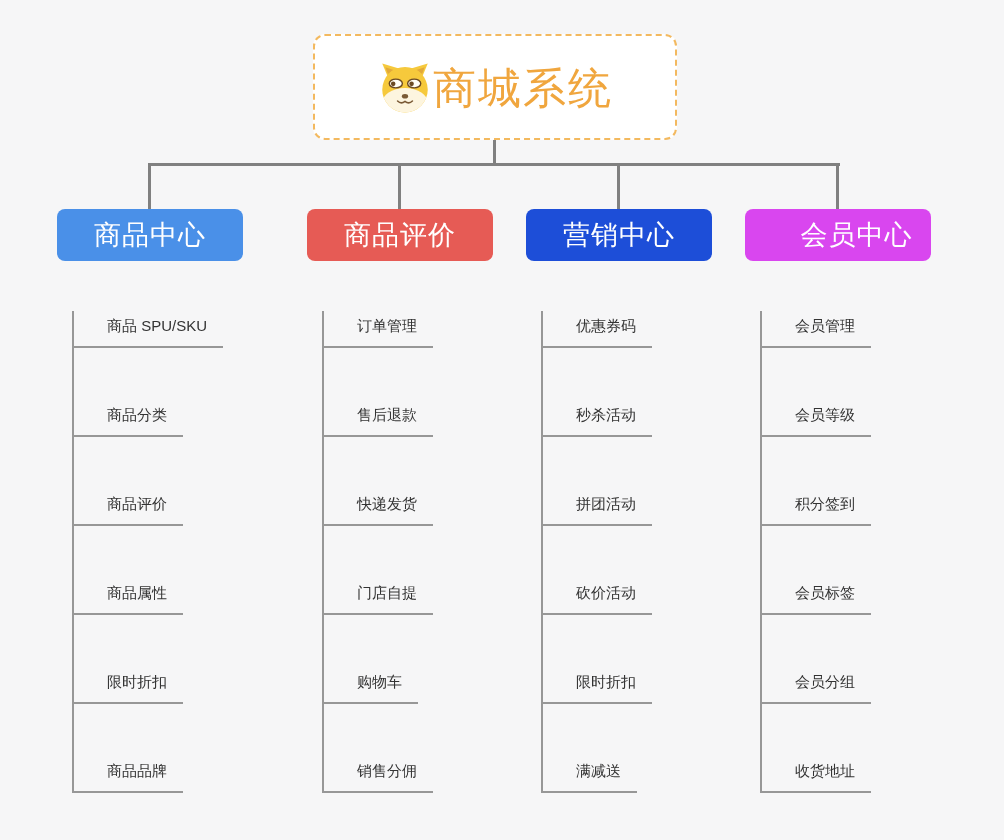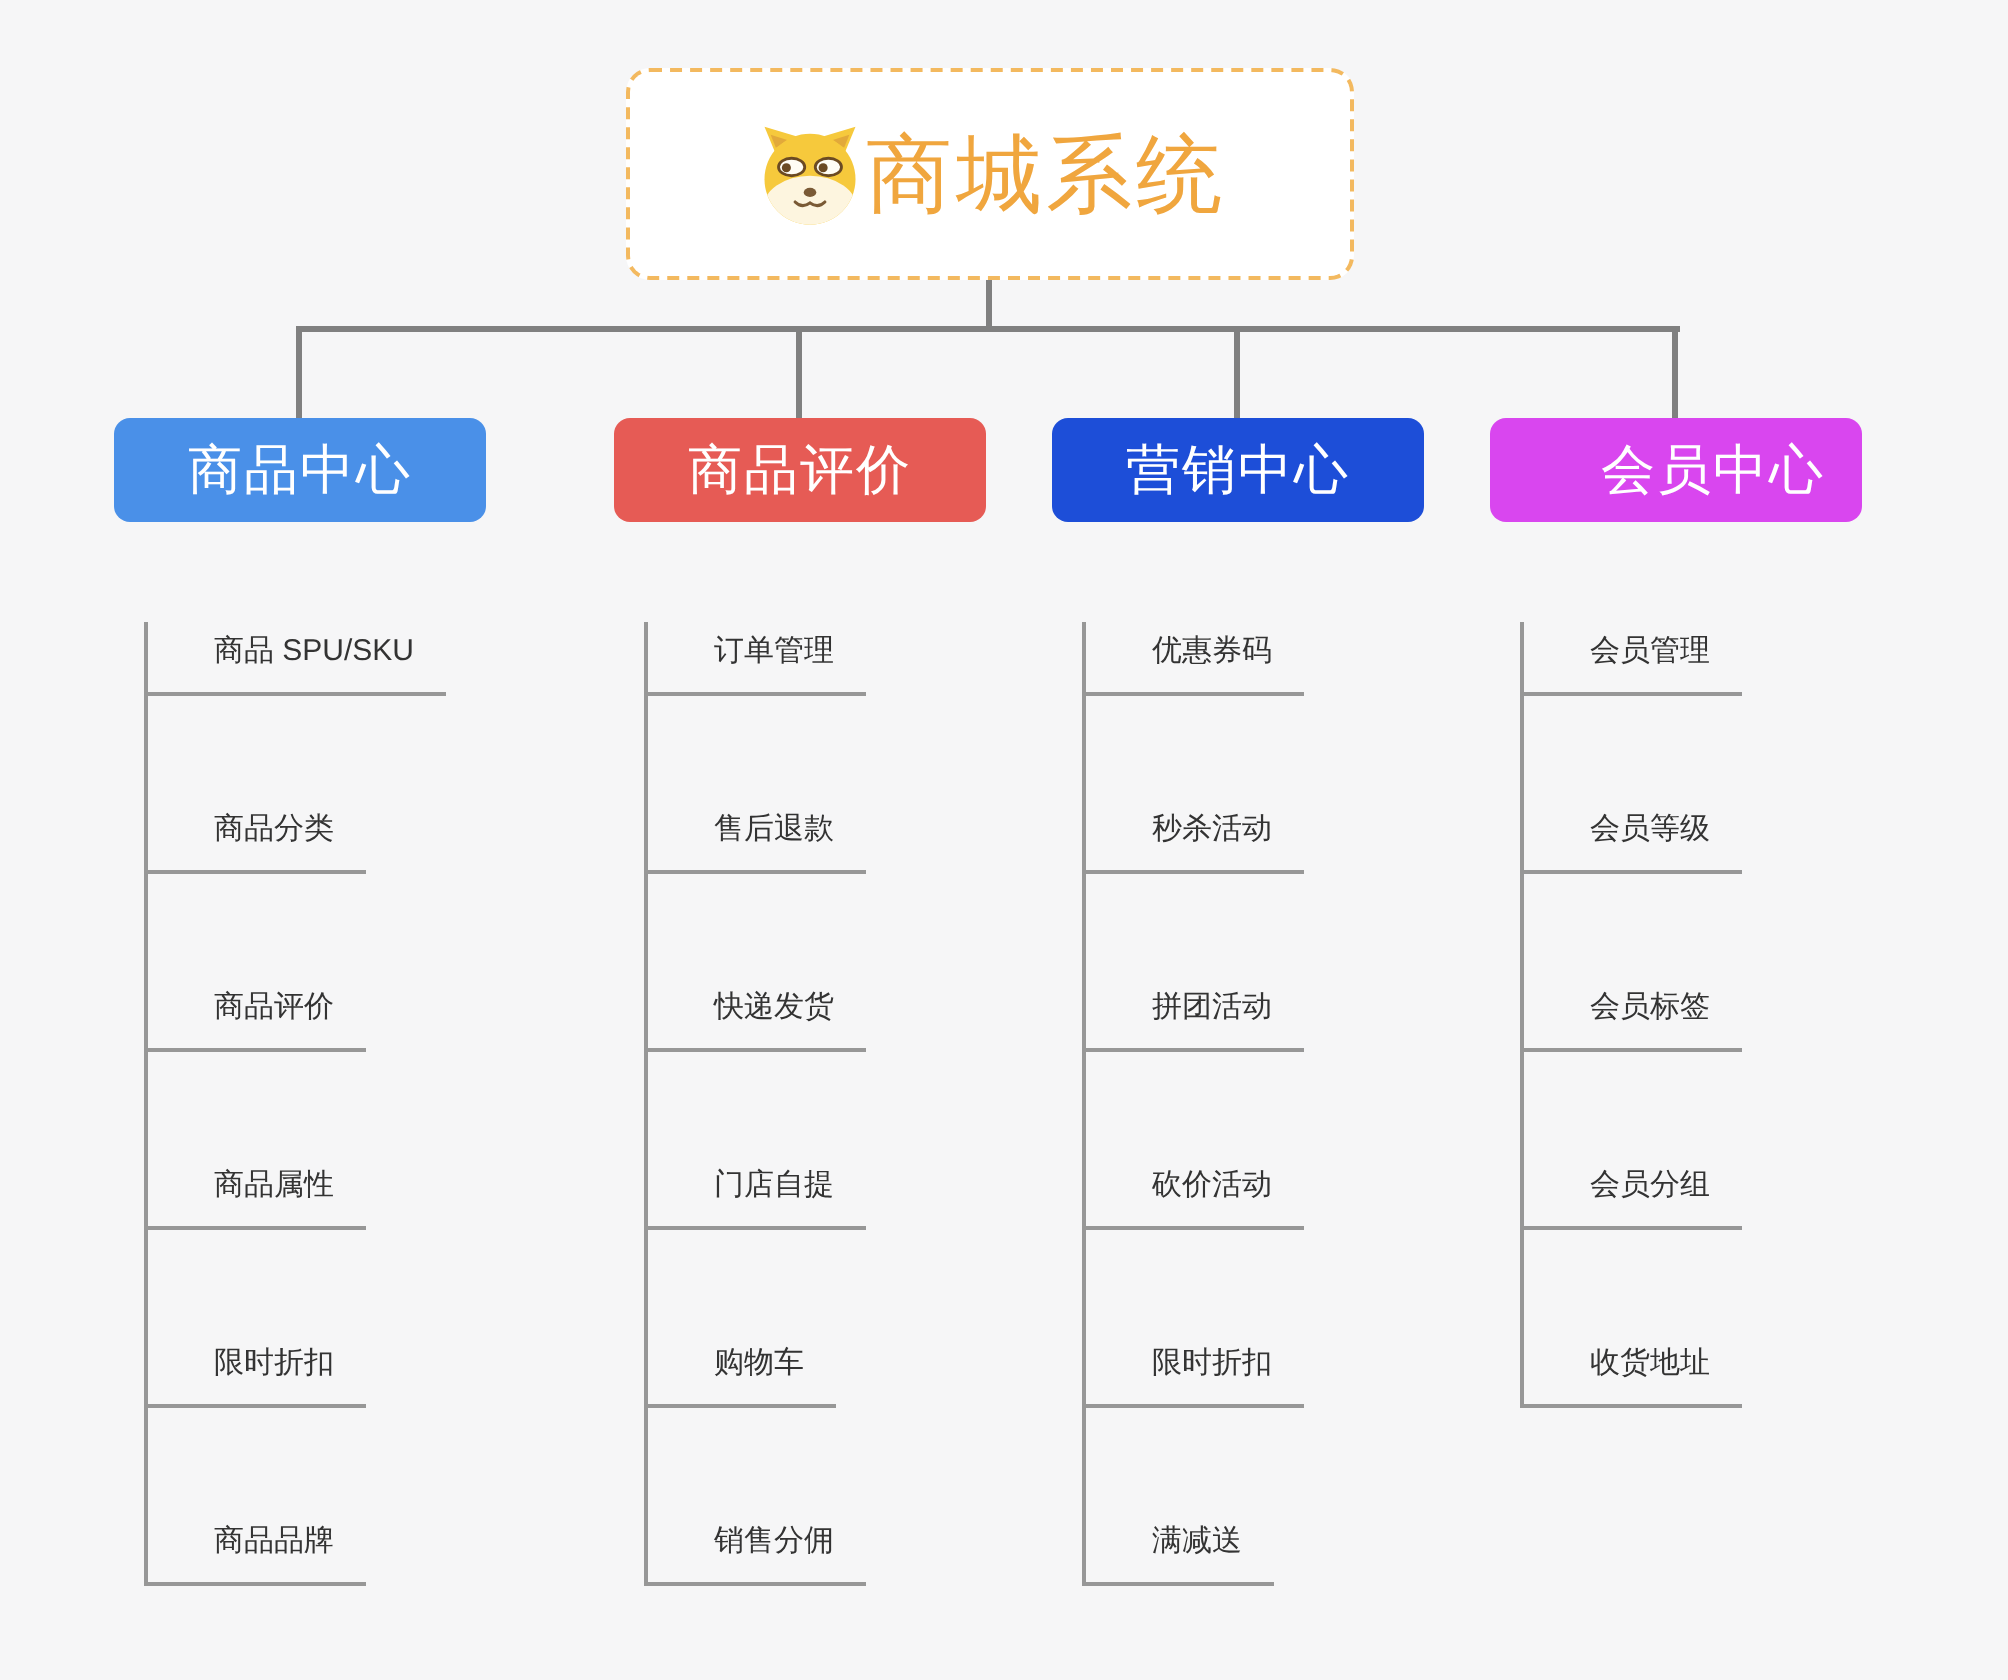--- a/index.html
+++ b/index.html
@@ -160,19 +160,20 @@
       <div class="leaf">限时折扣</div>
       <div class="leaf">满减送</div>
     </div>
   </div>
 
   <div class="branch branch-4">
     <div class="branch-box" style="background: #d946ef; padding-left: 37px;">会员中心</div>
     <div class="leaf-list">
       <div class="leaf">会员管理</div>
       <div class="leaf">会员等级</div>
+      <div class="leaf">积分签到</div>
       <div class="leaf">会员标签</div>
       <div class="leaf">会员分组</div>
       <div class="leaf">收货地址</div>
     </div>
   </div>
 
 </div>
 
 </body></html>

